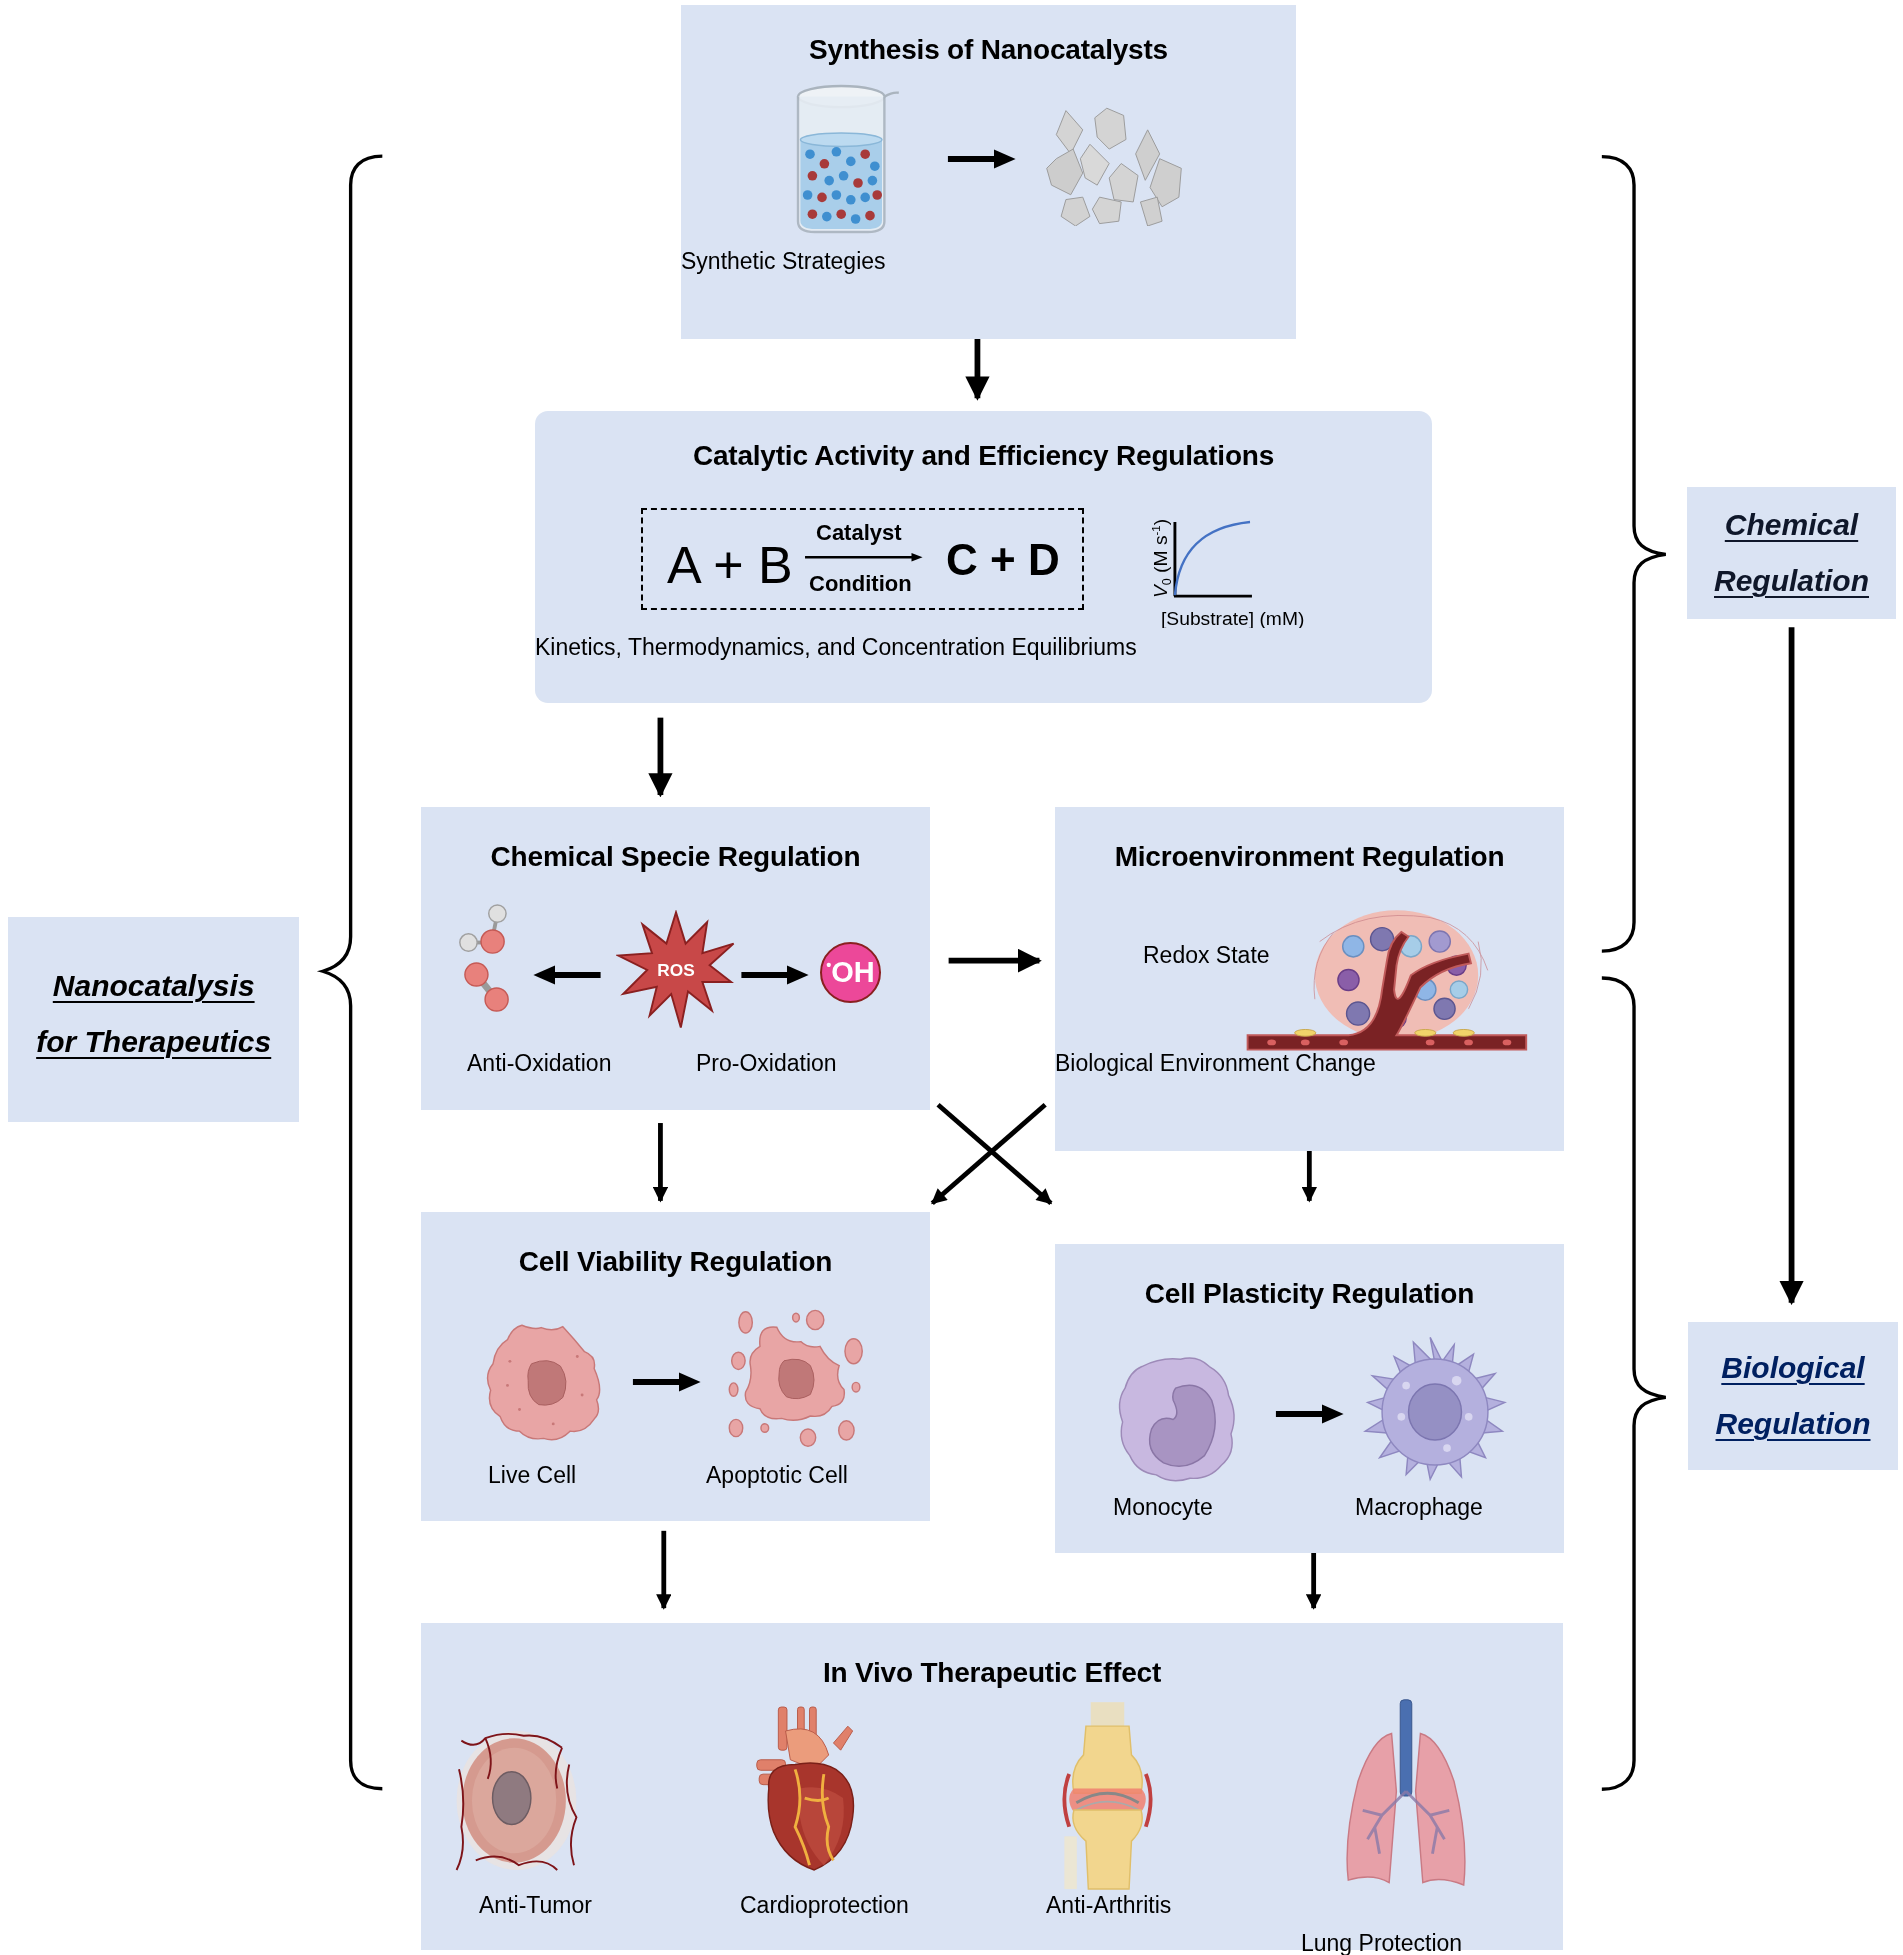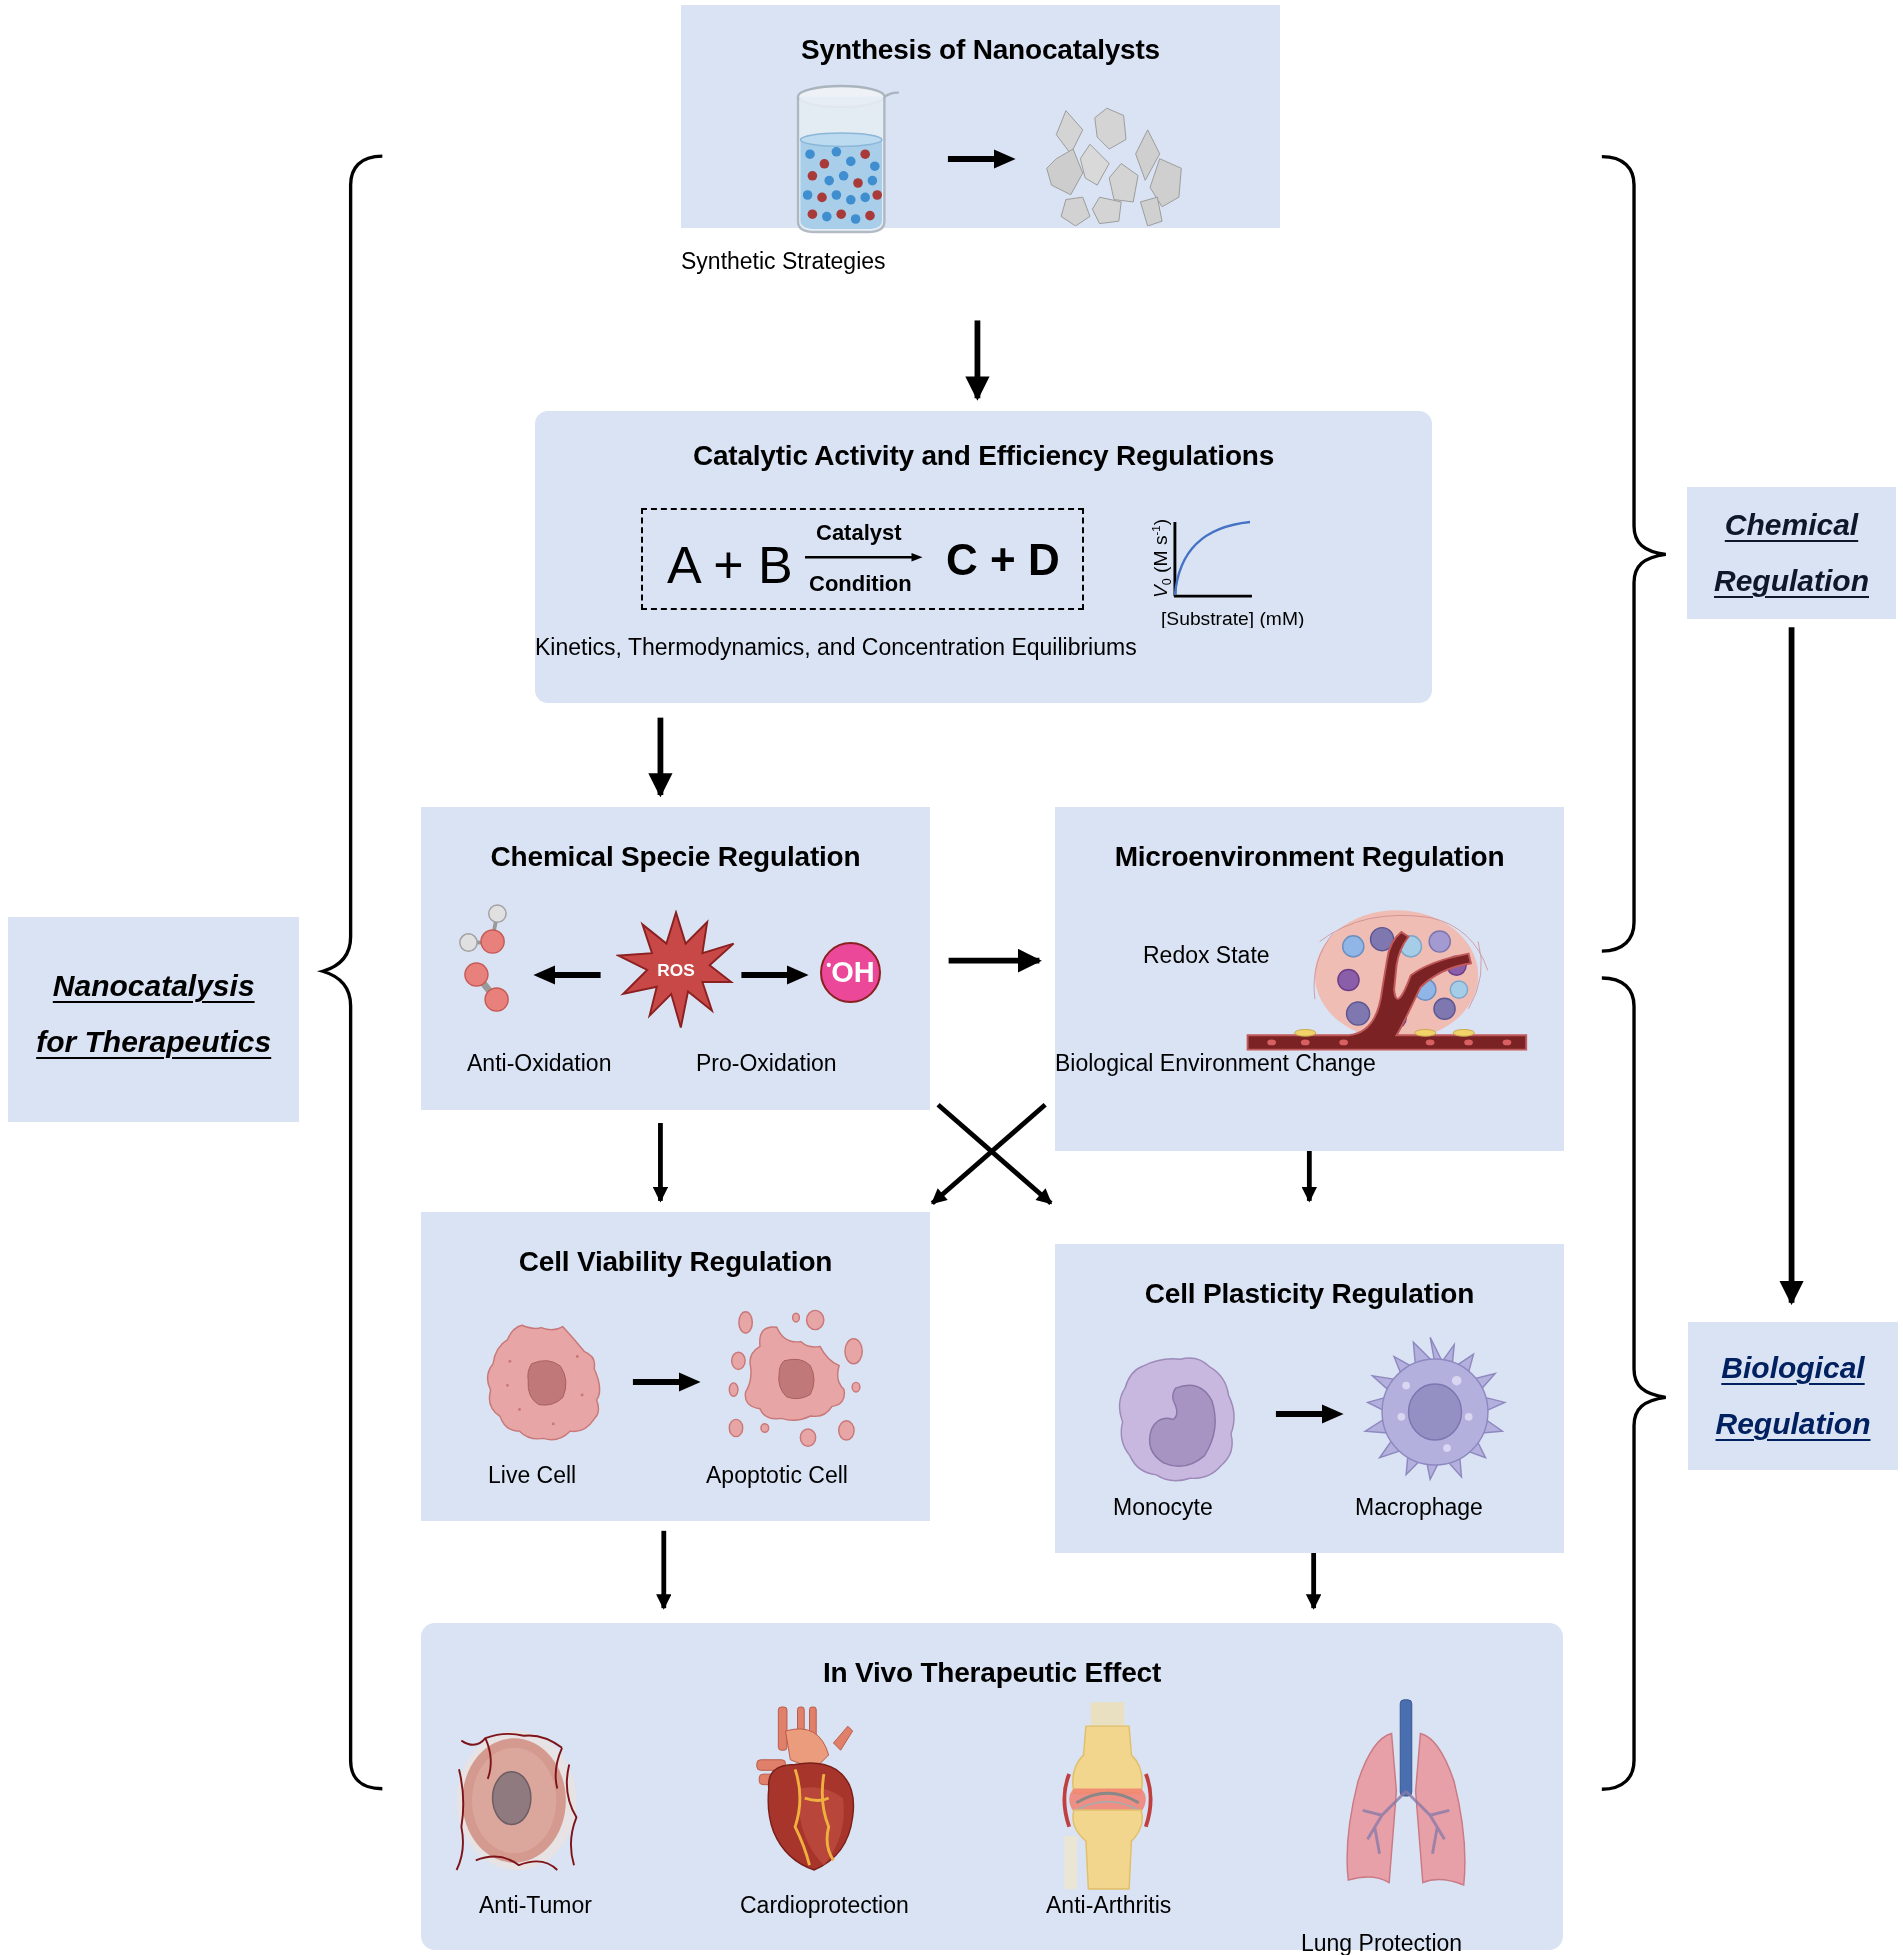--- a/index.html
+++ b/index.html
@@ -66,21 +66,21 @@
   </div>
 </div>
 
 <div class="box" style="left:1688px; top:1322px; width:210px; height:148px;">
   <div class="side-text" style="top:18px; color:#002060;">
     <div>Biological</div>
     <div>Regulation</div>
   </div>
 </div>
 
-<div class="box" style="left:681px; top:4.8px; width:599px; height:223px;">
+<div class="box" style="left:681px; top:4.8px; width:599px; height:334px;padding-left:16px;">
   <div class="title" style="top:29px;">Synthesis of Nanocatalysts</div>
 
   <svg class="abs" style="left:105px; top:77px;" width="120" height="154" viewBox="0 0 250 320">
     <ellipse cx="115" cy="30" rx="90" ry="22" fill="#eef2f6" stroke="#aab4be" stroke-width="5"></ellipse>
     <path d="M25,30 L25,290 Q25,312 60,312 L170,312 Q205,312 205,290 L205,30" fill="#e6edf4" stroke="#aab4be" stroke-width="5" opacity="0.9"></path>
     <path d="M205,30 Q222,20 235,22" fill="none" stroke="#aab4be" stroke-width="5"></path>
     <path d="M30,120 L30,288 Q30,306 62,306 L168,306 Q200,306 200,288 L200,120 Z" fill="#9fc9e8" opacity="0.85"></path>
     <ellipse cx="115" cy="120" rx="85" ry="14" fill="#bcdaf0" stroke="#8ab7d8" stroke-width="3"></ellipse>
     <g>
       <circle cx="50" cy="150" r="10" fill="#3f8fd0"></circle>
@@ -288,21 +288,21 @@
         <circle cx="205" cy="95" r="10"></circle>
         <circle cx="90" cy="170" r="8"></circle>
         <circle cx="230" cy="170" r="8"></circle>
         <circle cx="185" cy="235" r="8"></circle>
       </g>
   </svg>
   <div class="label" style="left:58px; top:250px;">Monocyte</div>
   <div class="label" style="left:300px; top:250px;">Macrophage</div>
 </div>
 
-<div class="box" style="left:421px; top:1623px; width:1142px; height:327px;border-radius:14px;">
+<div class="box" style="left:421px; top:1623px; width:1142px; height:327px;">
   <div class="title" style="top:34px;">In Vivo Therapeutic Effect</div>
 
   <div class="abs" style="left:19px; top:79px; width:154px; height:231px;">
     <svg class="abs" style="left:7.2px; top:19px;" width="139" height="159" viewBox="0 0 290 330">
       <ellipse cx="145" cy="165" rx="125" ry="145" fill="#e8e2e2" opacity="0.9"></ellipse>
       <ellipse cx="140" cy="165" rx="108" ry="130" fill="#d59a8f"></ellipse>
       <ellipse cx="140" cy="165" rx="88" ry="110" fill="#dba79c"></ellipse>
       <ellipse cx="135" cy="160" rx="40" ry="55" fill="#8f7a80" stroke="#6d5c62" stroke-width="3"></ellipse>
       <g fill="none" stroke="#7e1419" stroke-width="4">
         <path d="M30,40 Q60,60 80,35 Q120,20 160,30 Q200,25 240,55"></path>

